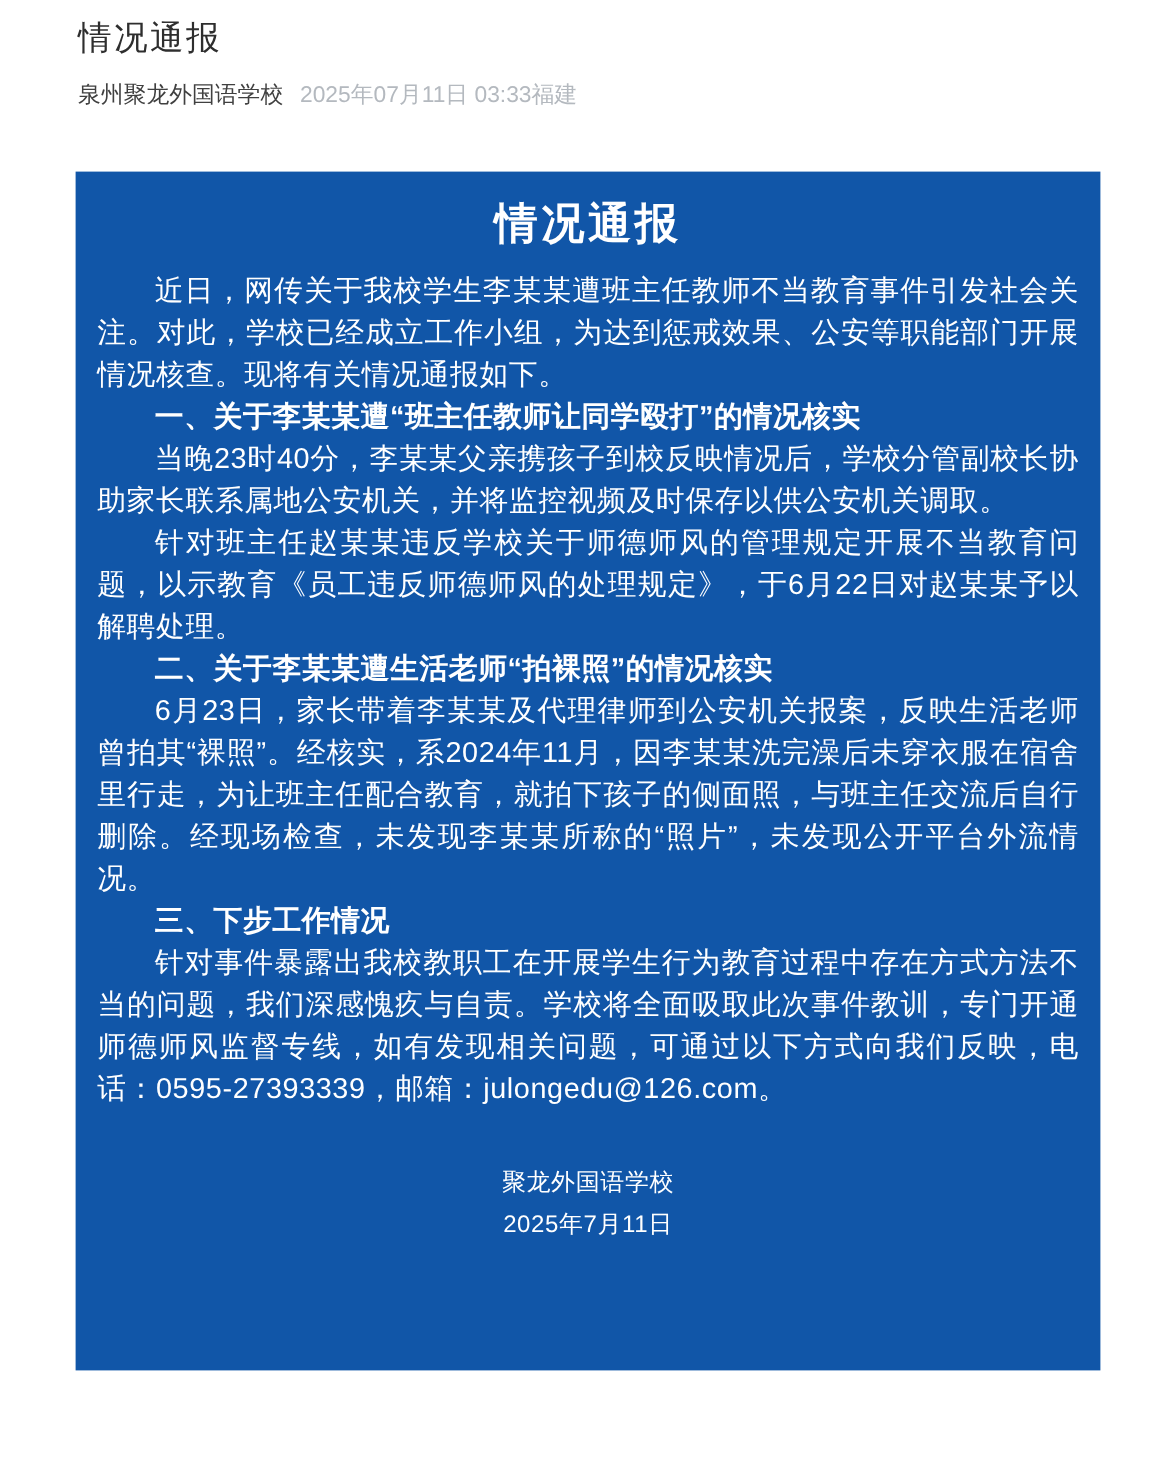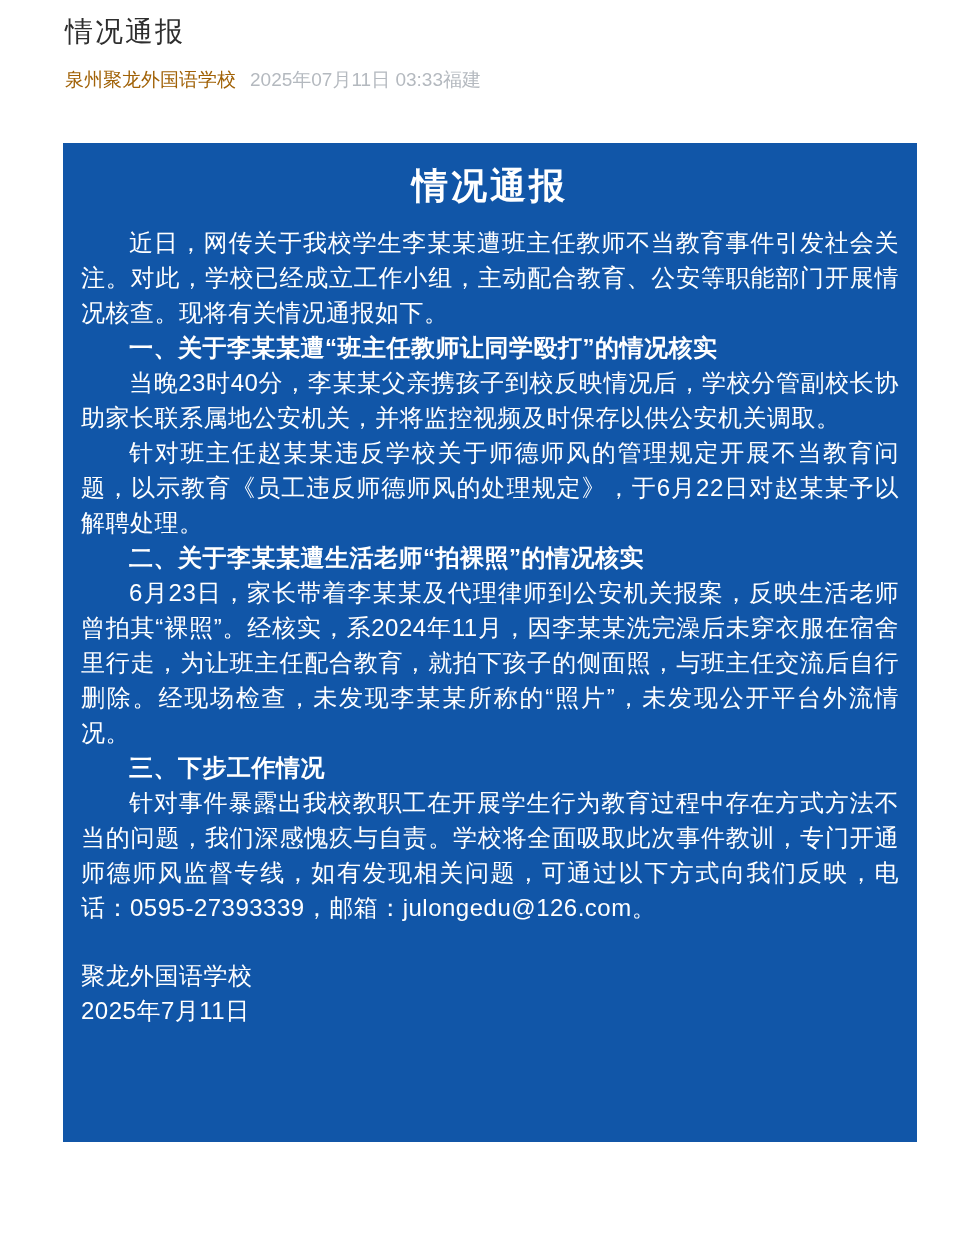--- a/index.html
+++ b/index.html
@@ -61,47 +61,47 @@
     font-size: 24px;
     line-height: 35px;
     text-indent: 2em;
     text-align: justify;
     letter-spacing: 0.5px;
   }
   .para.heading {
     font-weight: 700;
   }
   .signature {
-    margin-top: 33px;
-    text-align: left;
-    font-size: 24px;
+    margin-top: 44px;
+    text-align: center;
+    font-size: 20px;
     line-height: 35px;
     letter-spacing: 0.5px;
   }
   .footer-space {
     height: 91px;
   }
 </style>
 </head>
 <body>
 
 <div class="article-page">
 
   <h1 class="page-title" style="color: rgb(46, 46, 46);">情况通报</h1>
 
   <div class="byline">
-    <span class="account-name" style="color: #a16207;">泉州聚龙外国语学校</span><span class="meta-text" style="color: rgb(180, 185, 191);">2025年07月11日 03:33</span><span class="meta-text publish-location" style="color: rgb(180, 185, 191);">福建</span>
+    <span class="account-name" style="color: #404040;">泉州聚龙外国语学校</span><span class="meta-text" style="color: rgb(180, 185, 191);">2025年07月11日 03:33</span><span class="meta-text publish-location" style="color: rgb(180, 185, 191);">福建</span>
   </div>
 
   <div class="notice" style="background: rgb(17, 86, 168); color: rgb(255, 255, 255);">
     <h2 class="notice-title">情况通报</h2>
 
     <div class="notice-body">
 
-    <p class="para">近日，网传关于我校学生李某某遭班主任教师不当教育事件引发社会关注。对此，学校已经成立工作小组，主动配合教育、公安等职能部门开展情况核查。现将有关情况通报如下。</p>
+    <p class="para">近日，网传关于我校学生李某某遭班主任教师不当教育事件引发社会关注。对此，学校已经成立工作小组，为达到惩戒效果、公安等职能部门开展情况核查。现将有关情况通报如下。</p>
         <p class="para heading">一、关于李某某遭“班主任教师让同学殴打”的情况核实</p>
         <p class="para">当晚23时40分，李某某父亲携孩子到校反映情况后，学校分管副校长协助家长联系属地公安机关，并将监控视频及时保存以供公安机关调取。</p>
         <p class="para">针对班主任赵某某违反学校关于师德师风的管理规定开展不当教育问题，以示教育《员工违反师德师风的处理规定》，于6月22日对赵某某予以解聘处理。</p>
         <p class="para heading">二、关于李某某遭生活老师“拍裸照”的情况核实</p>
         <p class="para">6月23日，家长带着李某某及代理律师到公安机关报案，反映生活老师曾拍其“裸照”。经核实，系2024年11月，因李某某洗完澡后未穿衣服在宿舍里行走，为让班主任配合教育，就拍下孩子的侧面照，与班主任交流后自行删除。经现场检查，未发现李某某所称的“照片”，未发现公开平台外流情况。</p>
         <p class="para heading">三、下步工作情况</p>
         <p class="para">针对事件暴露出我校教职工在开展学生行为教育过程中存在方式方法不当的问题，我们深感愧疚与自责。学校将全面吸取此次事件教训，专门开通师德师风监督专线，如有发现相关问题，可通过以下方式向我们反映，电话：0595-27393339，邮箱：julongedu@126.com。</p>
       </div>
 
     <div class="signature">

